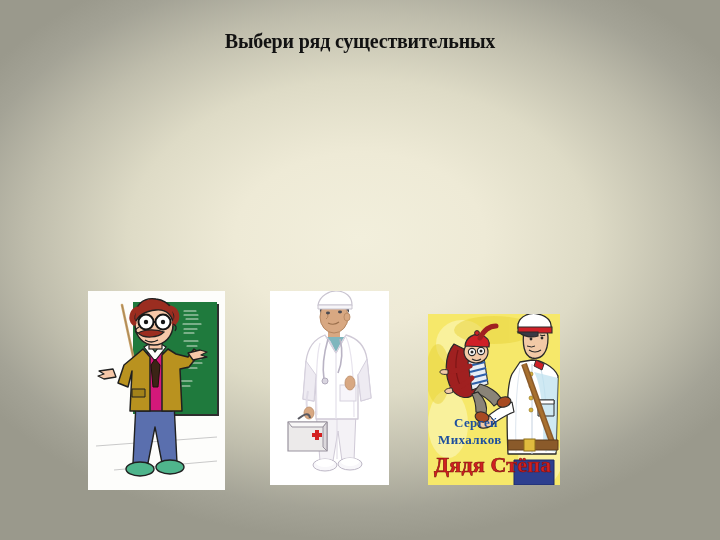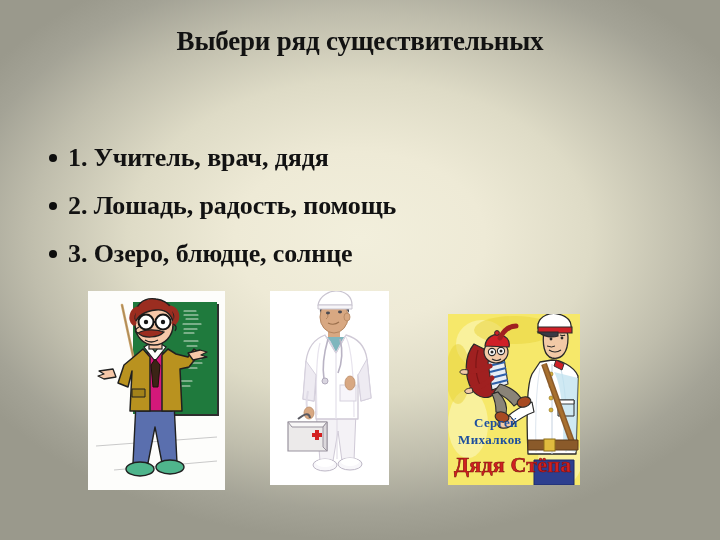--- a/index.html
+++ b/index.html
@@ -27,21 +27,21 @@
     overflow: hidden;
   }
 
   
   #title {
     position: absolute;
     left: 0;
     top: 22px;
     width: 720px;
     text-align: center;
-    font-size: 27px;
+    font-size: 20px;
     font-weight: bold;
     line-height: 39px;
     color: #121212;
     letter-spacing: -0.2px;
   }
   #title .tline { display: block; white-space: nowrap; }
 
   
   #bullets {
     position: absolute;
@@ -100,56 +100,38 @@
   #pic-doctor {
     left: 270px;
     top: 291px;
     width: 119px;
     height: 194px;
     background: #ffffff;
   }
 
   
   #pic-book {
-    left: 448px;
+    left: 428px;
     top: 314px;
     width: 132px;
     height: 171px;
     background: #f6e86a;
   }
 
   svg { display: block; }
 </style>
 </head>
 <body>
 
 <div id="slide">
 
   <div id="title">
     <span class="tline">Выбери ряд существительных</span>
   </div>
 
-  <div id="bullets">
-
-    <div class="bullet-row">
-      <span class="bullet-dot"></span>
-      <span class="bullet-text">1. Учитель, врач, дядя</span>
-    </div>
-
-    <div class="bullet-row">
-      <span class="bullet-dot"></span>
-      <span class="bullet-text">2. Лошадь, радость, помощь</span>
-    </div>
-
-    <div class="bullet-row">
-      <span class="bullet-dot"></span>
-      <span class="bullet-text">3. Озеро, блюдце, солнце</span>
-    </div>
-
-  </div>
 
   <div id="pictures">
 
     <div class="pic" id="pic-teacher">
       <svg width="137" height="199" viewBox="0 0 137 199">
         <rect x="0" y="0" width="137" height="199" fill="#fdfdfb"></rect>
 
         <rect x="47" y="13" width="84" height="112" fill="#2e2e2e"></rect>
         <rect x="45" y="11" width="84" height="112" fill="#1f7a3d"></rect>
 

